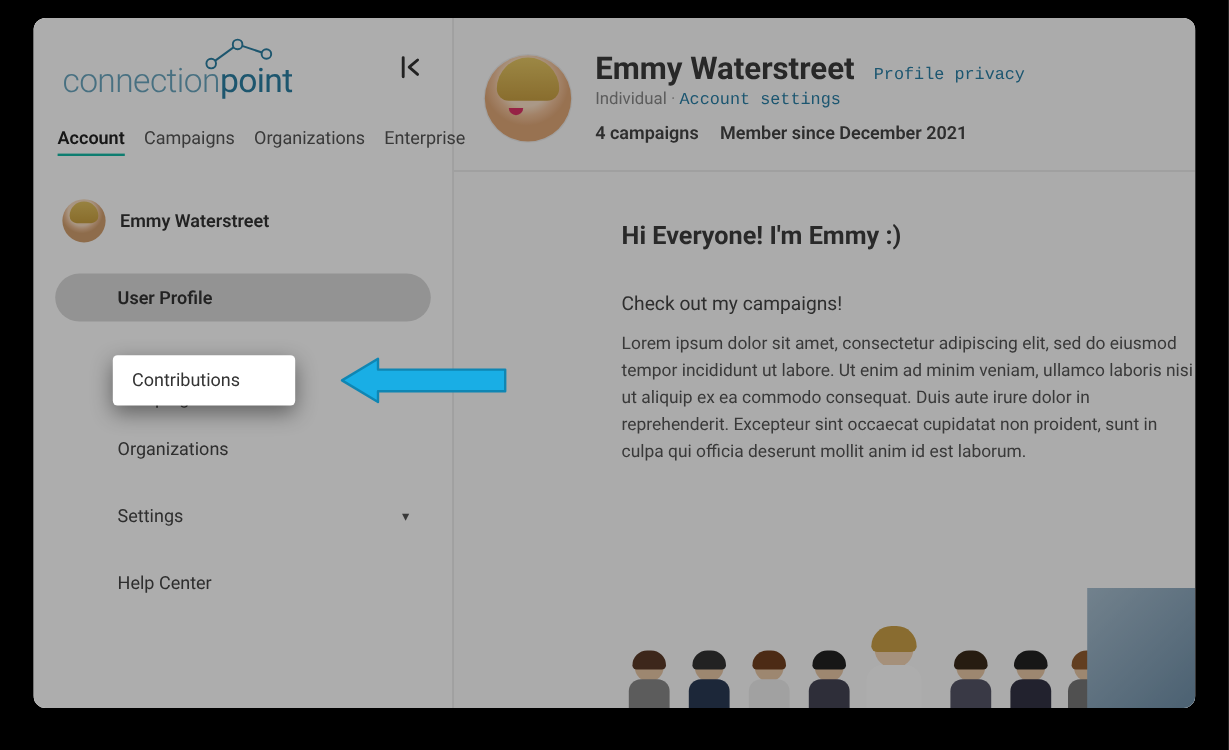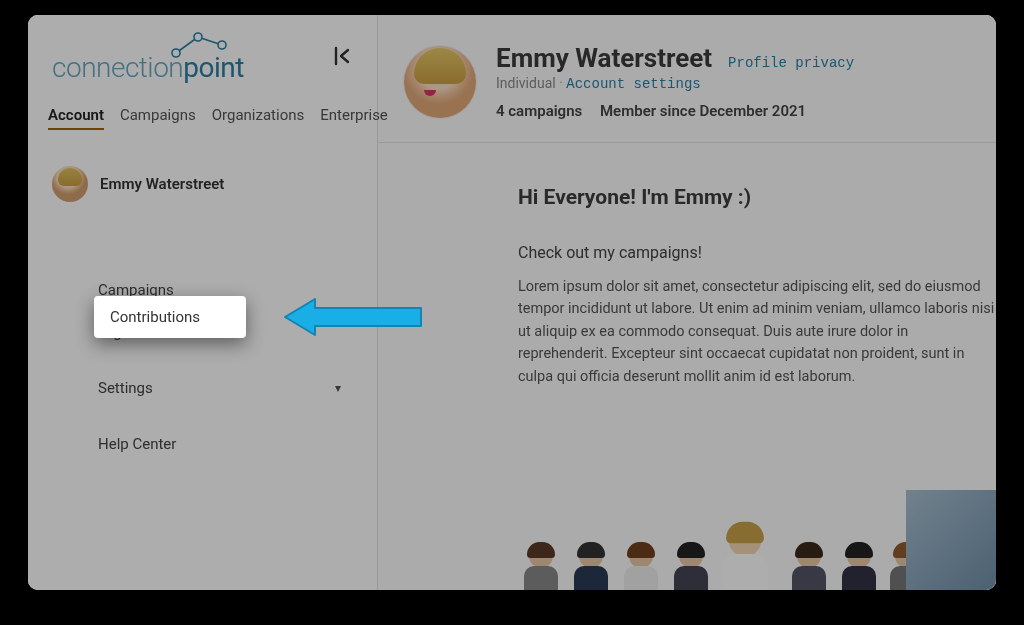--- a/index.html
+++ b/index.html
@@ -59,21 +59,21 @@
   .collapse-icon { color: #3a3a3a; font-size: 20px; }
 
   .tabs {
     display: flex;
     gap: 16px;
     padding: 12px 2px 8px 2px;
     font-size: 15px;
     color: #555;
   }
   .tabs div { cursor: pointer; padding-bottom: 4px; }
-  .tabs .active { color: #222; font-weight: 600; border-bottom: 2px solid #a16207; }
+  .tabs .active { color: #222; font-weight: 600; border-bottom: 2px solid #14b8a6; }
 
   .user-row {
     display: flex;
     align-items: center;
     gap: 12px;
     padding: 28px 6px 20px 6px;
   }
   .avatar-sm {
     width: 36px; height: 36px; border-radius: 50%;
     background: radial-gradient(circle at 45% 30%, #f8dcc0 0 35%, #e6b890 45%, #d2a06f 55%);
@@ -230,20 +230,21 @@
       <div>Organizations</div>
       <div>Enterprise</div>
     </nav>
 
     <div class="user-row">
       <div class="avatar-sm"></div>
       <span>Emmy Waterstreet</span>
     </div>
 
     <div class="nav">
+      <div class="nav-item selected">User Profile</div>
 
       <div class="nav-item" style="visibility:hidden" aria-hidden="true">.</div>
       <div class="nav-item">Campaigns</div>
       <div class="nav-item">Organizations</div>
       <div class="nav-group-gap"></div>
       <div class="nav-item settings">
         <span>Settings</span>
         <span class="chev">▾</span>
       </div>
       <div class="nav-group-gap"></div>

